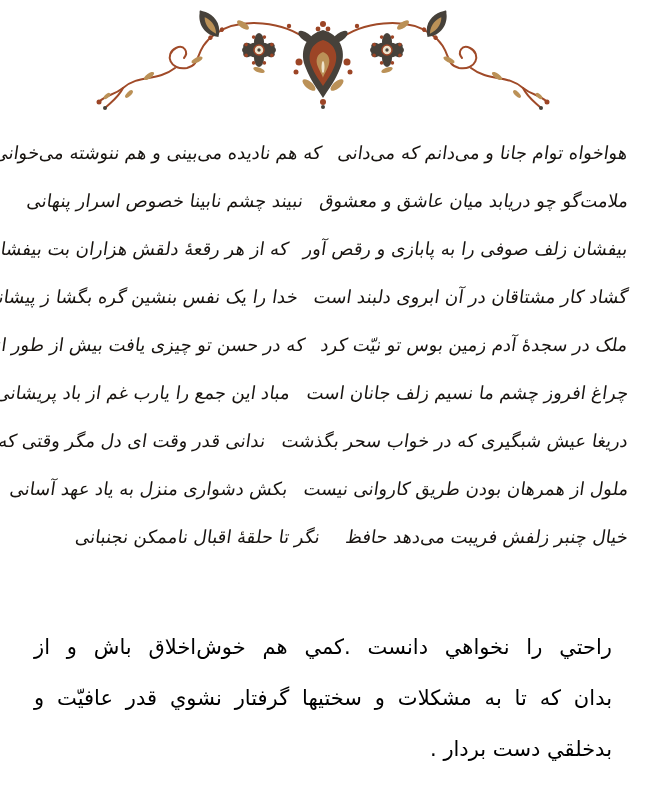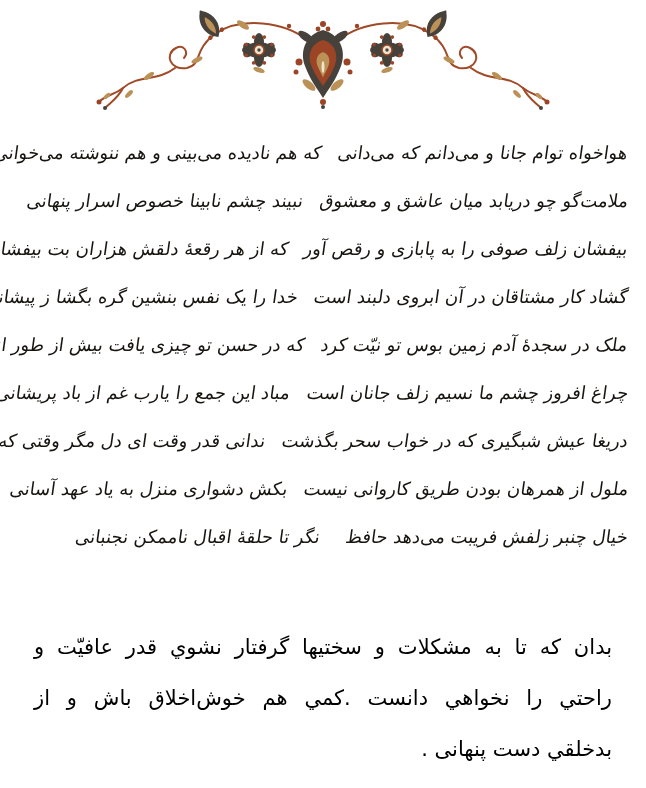--- a/index.html
+++ b/index.html
@@ -134,18 +134,18 @@
       <span class="hemi">ملول از همرهان بودن طریق کاروانی نیست</span>
       <span class="hemi">بکش دشواری منزل به یاد عهد آسانی</span>
     </div>
     <div class="verse-row">
       <span class="hemi">خیال چنبر زلفش فریبت می‌دهد حافظ</span>
       <span class="hemi">نگر تا حلقهٔ اقبال ناممکن نجنبانی</span>
     </div>
   </div>
 
   <div class="interp">
+    <div class="just">راحتي را نخواهي دانست .كمي هم خوش‌اخلاق باش و از</div>
     <div class="just">بدان كه تا به مشكلات و سختيها گرفتار نشوي قدر عافيّت و</div>
-    <div class="just">راحتي را نخواهي دانست .كمي هم خوش‌اخلاق باش و از</div>
-    <div class="last-line">بدخلقي دست پنهانی .</div>
+    <div class="last-line">بدخلقي دست بردار .</div>
   </div>
 
 </div>
 
 </body></html>

